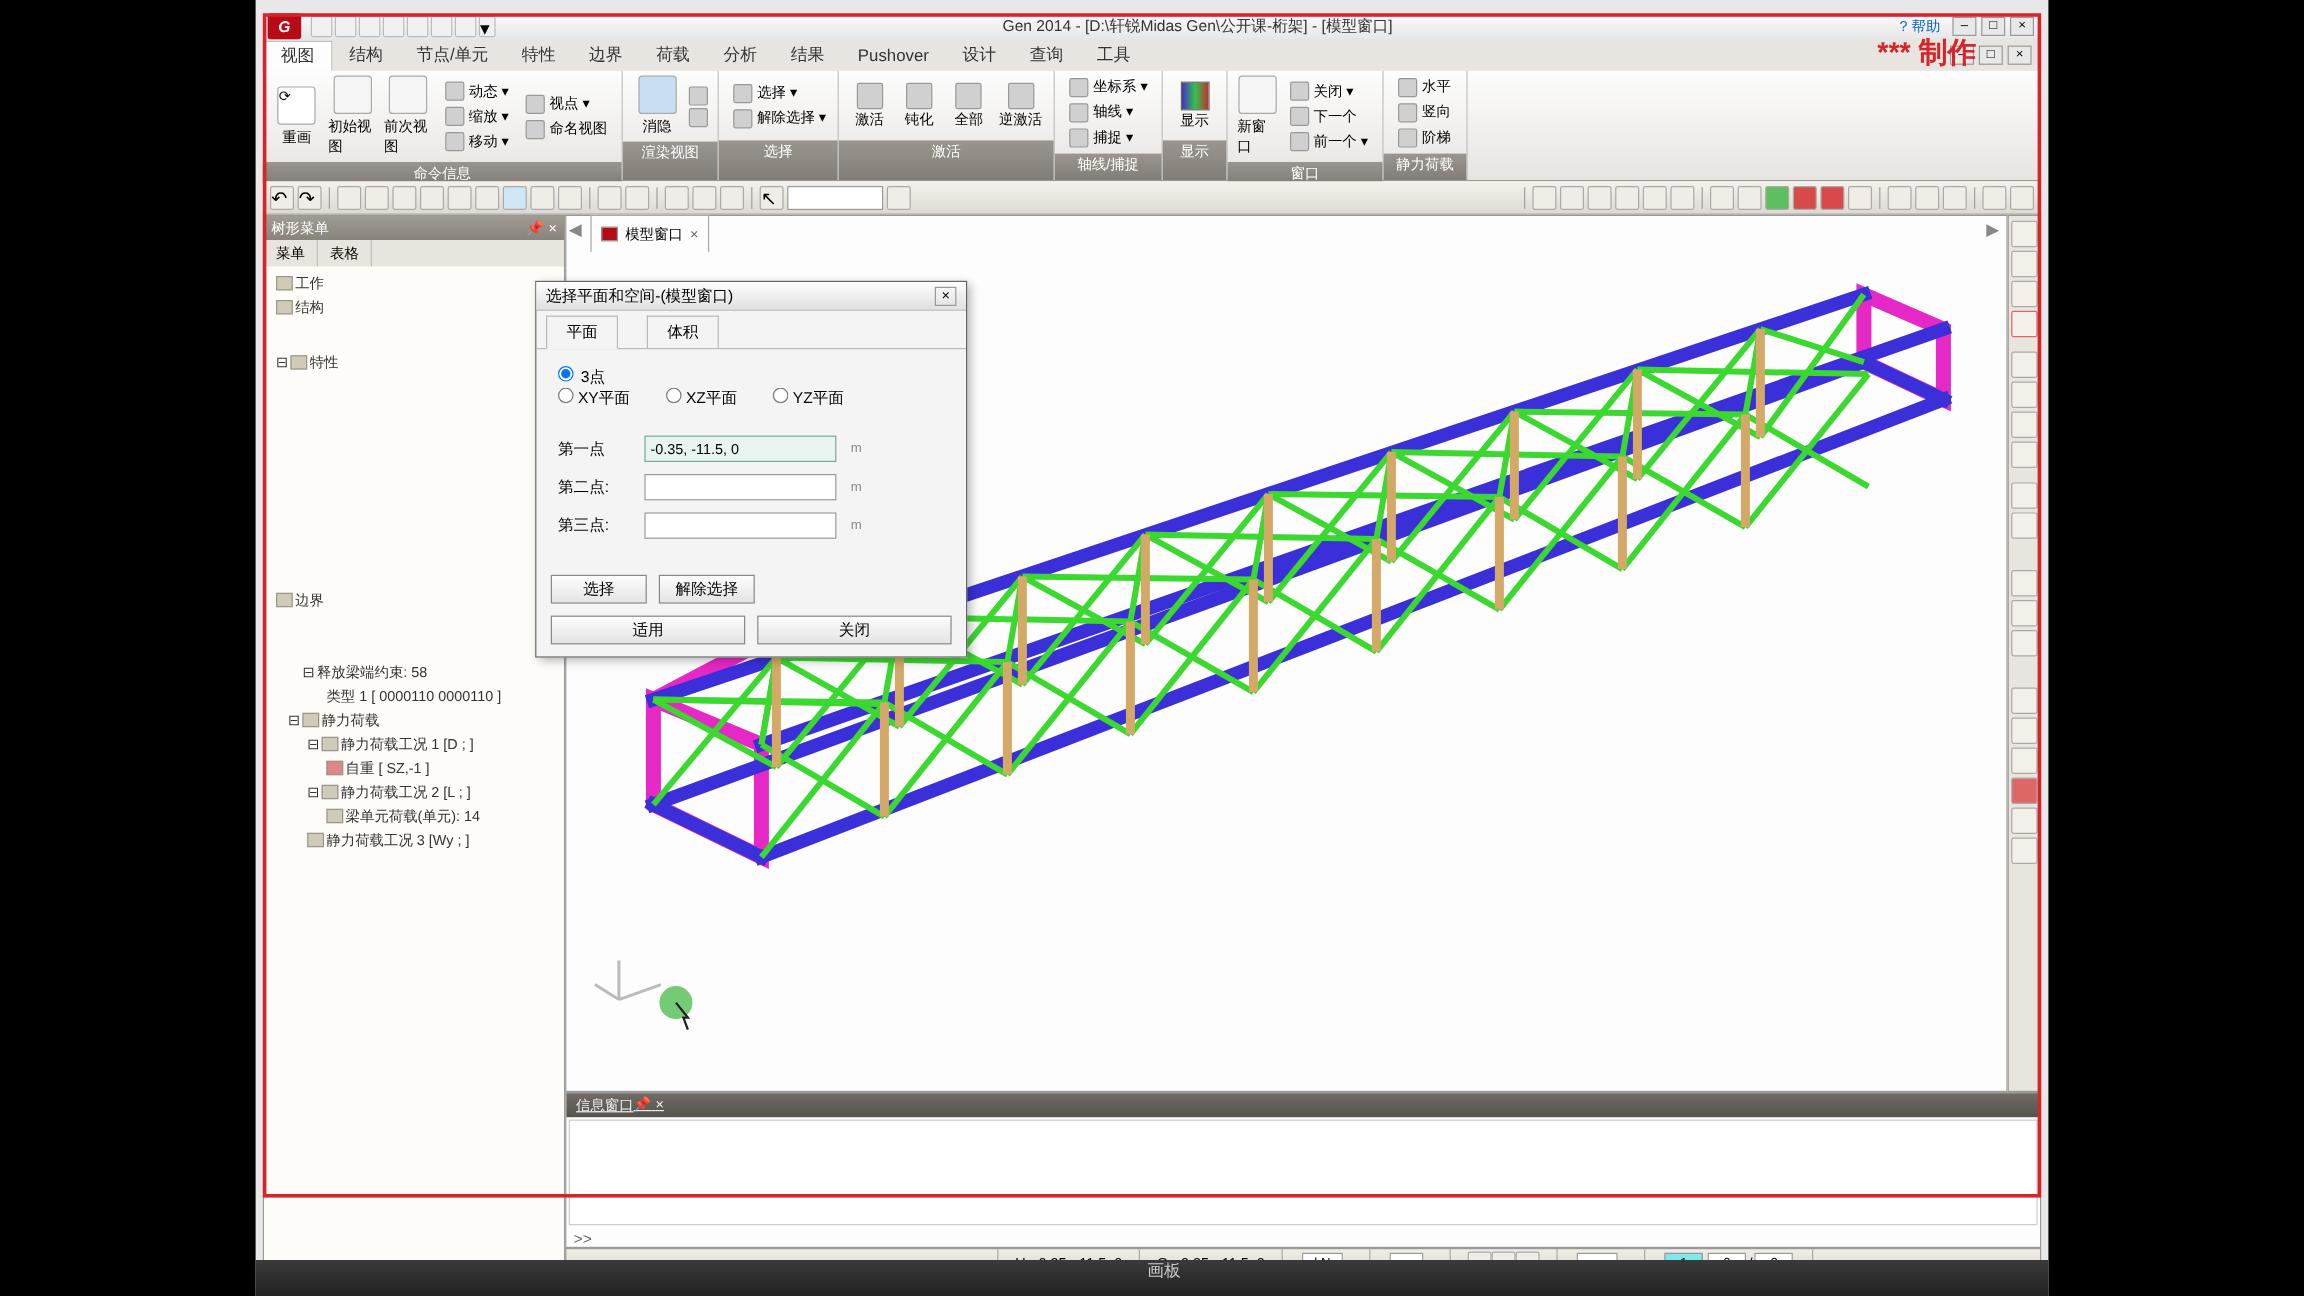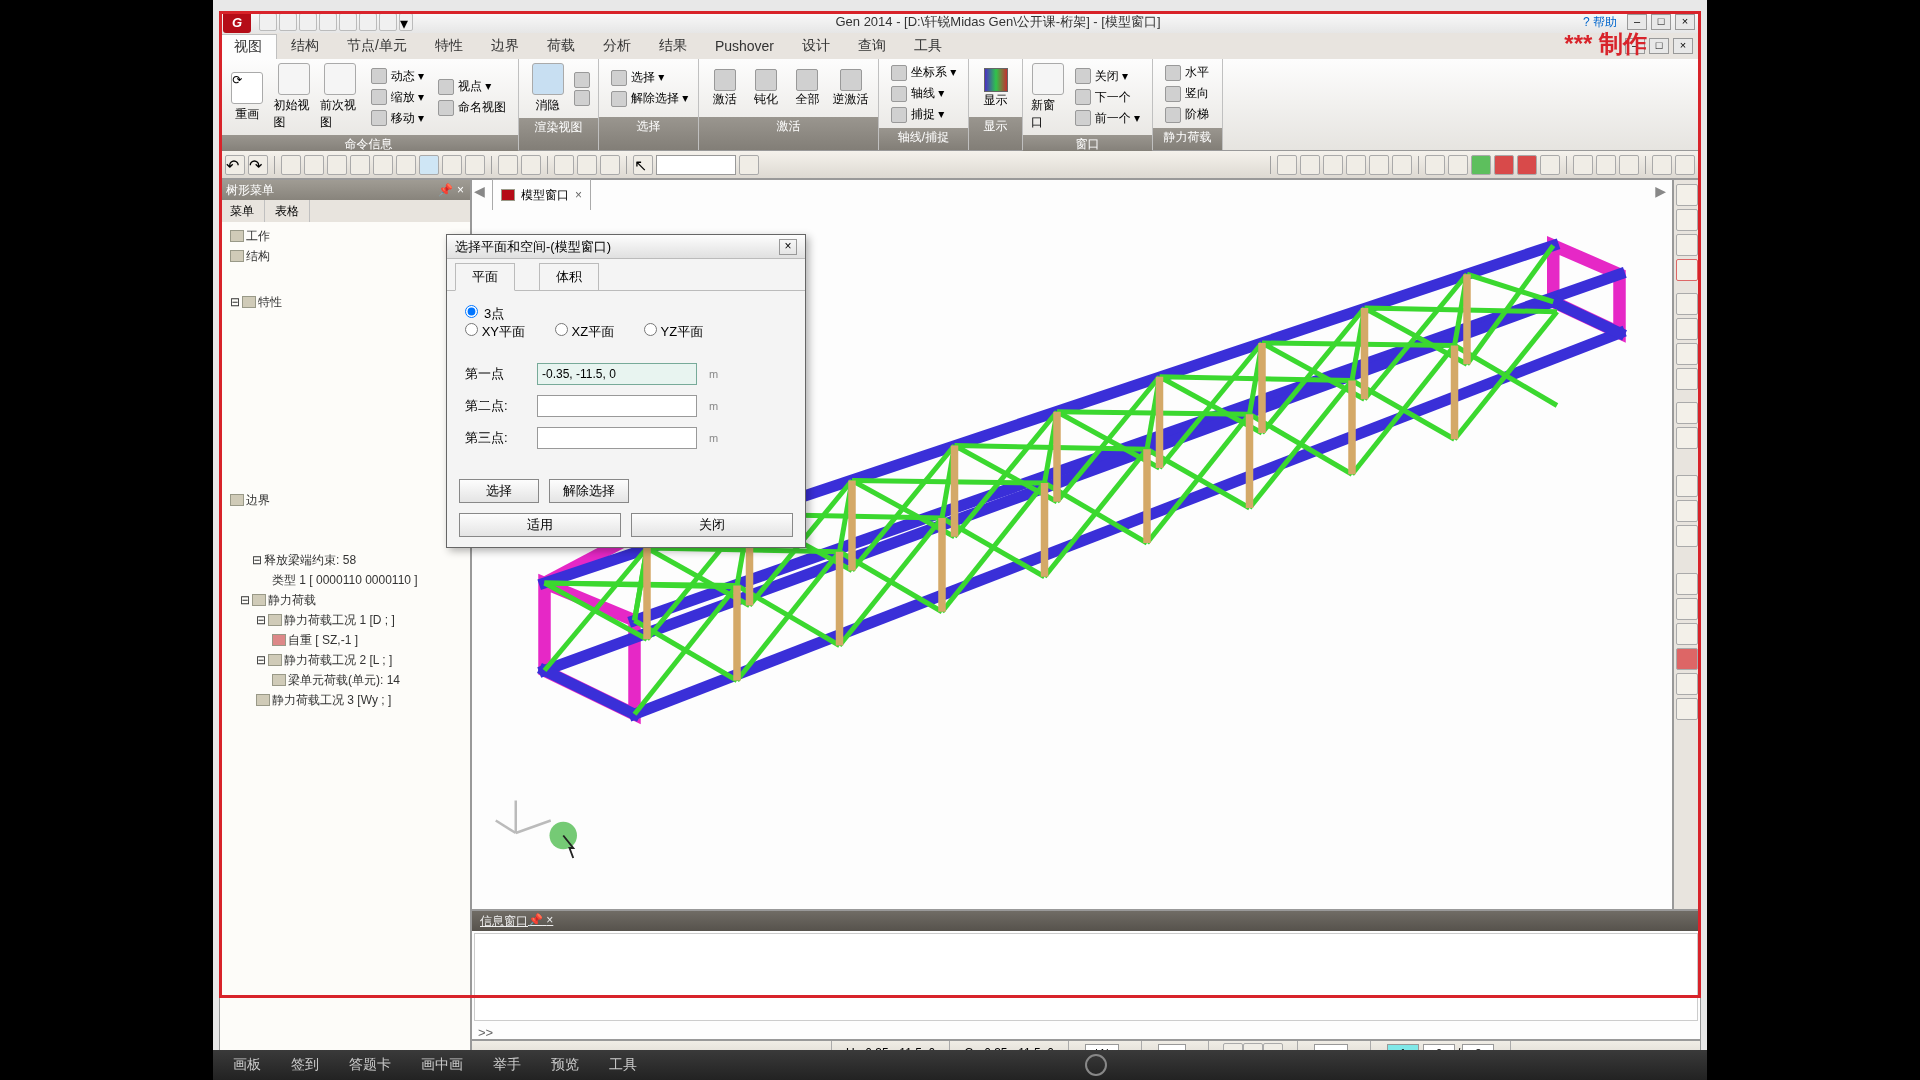--- a/index.html
+++ b/index.html
@@ -61,21 +61,21 @@
 .info-title { height:20px; background:linear-gradient(#706c65,#56524c); color:#eee; font-size:12px; padding:2px 8px; display:flex; justify-content:flex-start;text-decoration:underline; }
 .info-body { height:88px; background:#fff; margin:2px; border:1px solid #ccc; }
 .info-prompt { padding:2px 6px; font-size:13px; color:#666; }
 .info-tabs { display:flex; font-size:12px; border-top:1px solid #ccc; }
 .info-tab { padding:2px 10px; border-right:1px solid #ccc; background:#f5f2eb; }
 .info-tab.active { background:#fff; }
 .status-bar { position:absolute; left:258px; right:6px; bottom:14px; height:26px; background:linear-gradient(#f0ede6,#d8d4cc); border:1px solid #999; display:flex; align-items:center; font-size:12px; }
 .sb-cell { padding:0 14px; border-right:1px solid #aaa; height:100%; display:flex; align-items:center; }
 .sb-input { width:32px; height:18px; border:1px solid #999; background:#fff; margin:0 2px; text-align:center; font-size:11px; }
 .sb-input.cyan { background:#7fe8e8; }
-.bottom-bar { position:absolute; left:0; right:0; bottom:0; height:30px; background:linear-gradient(#3a3a3a,#222); display:flex; align-items:center; color:#ccc; font-size:14px; gap:30px; padding-left:20px; z-index:997; }
+.bottom-bar { position:absolute; left:0; right:0; bottom:0; height:30px; background:linear-gradient(#3a3a3a,#222); display:flex; align-items:center; color:#ccc; font-size:14px; gap:30px; padding-left:20px; z-index:997;flex-direction:column; }
 .power-ico { width:22px; height:22px; border:2px solid #888; border-radius:50%; margin-left:auto; margin-right:600px; }
 
 .truss-svg { position:absolute; top:28px; left:0; right:0; bottom:0; }
 .color-swatch { width:24px; height:24px; border:1px solid #666; background:linear-gradient(90deg,#4b2fc4,#2fc44b,#c42f2f); }
 </style>
 </head>
 <body>
 
 <div class="frame">
   <div class="red-border"></div>

